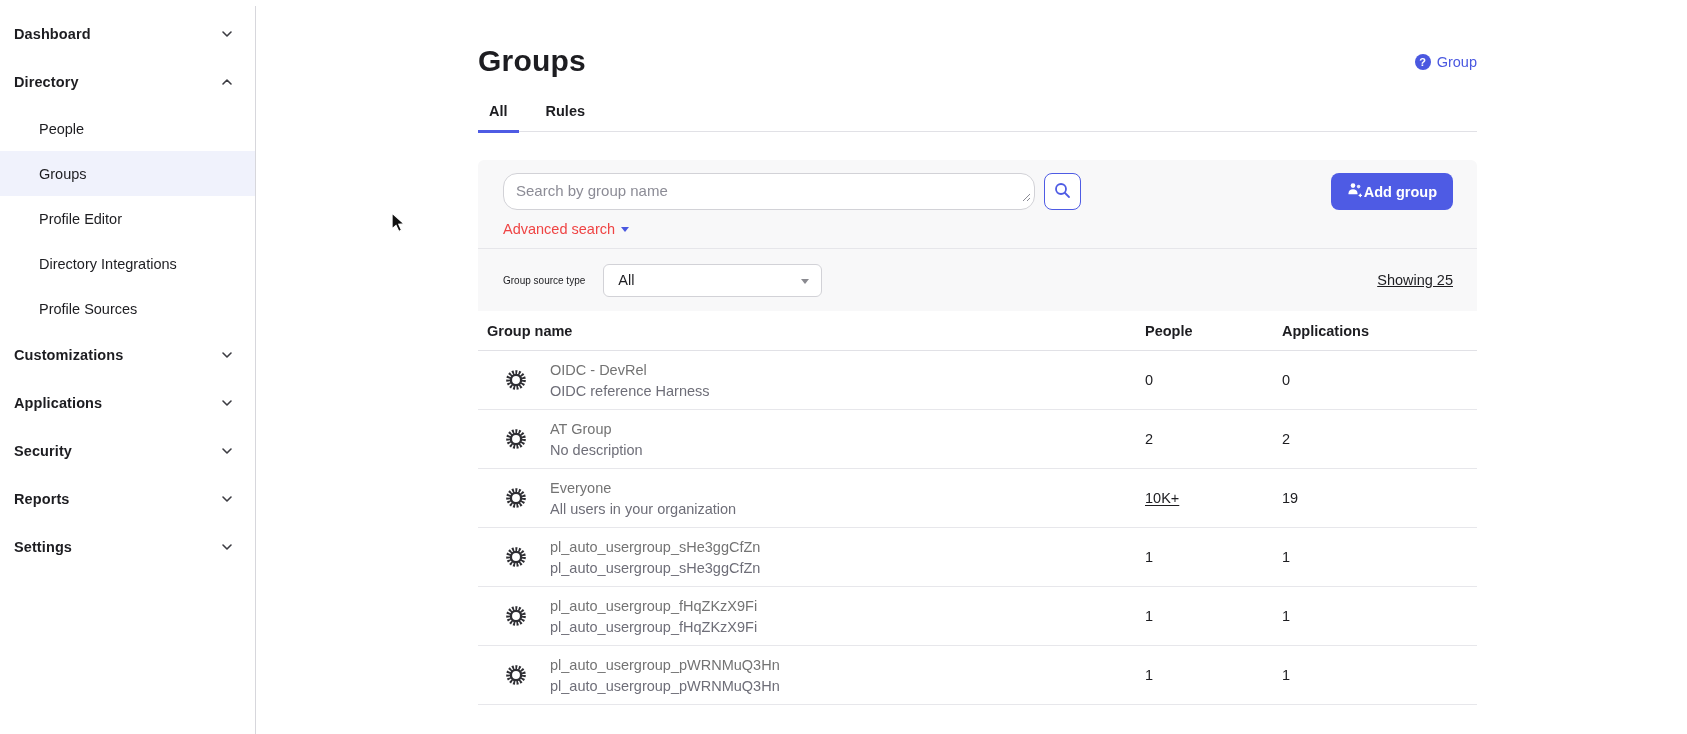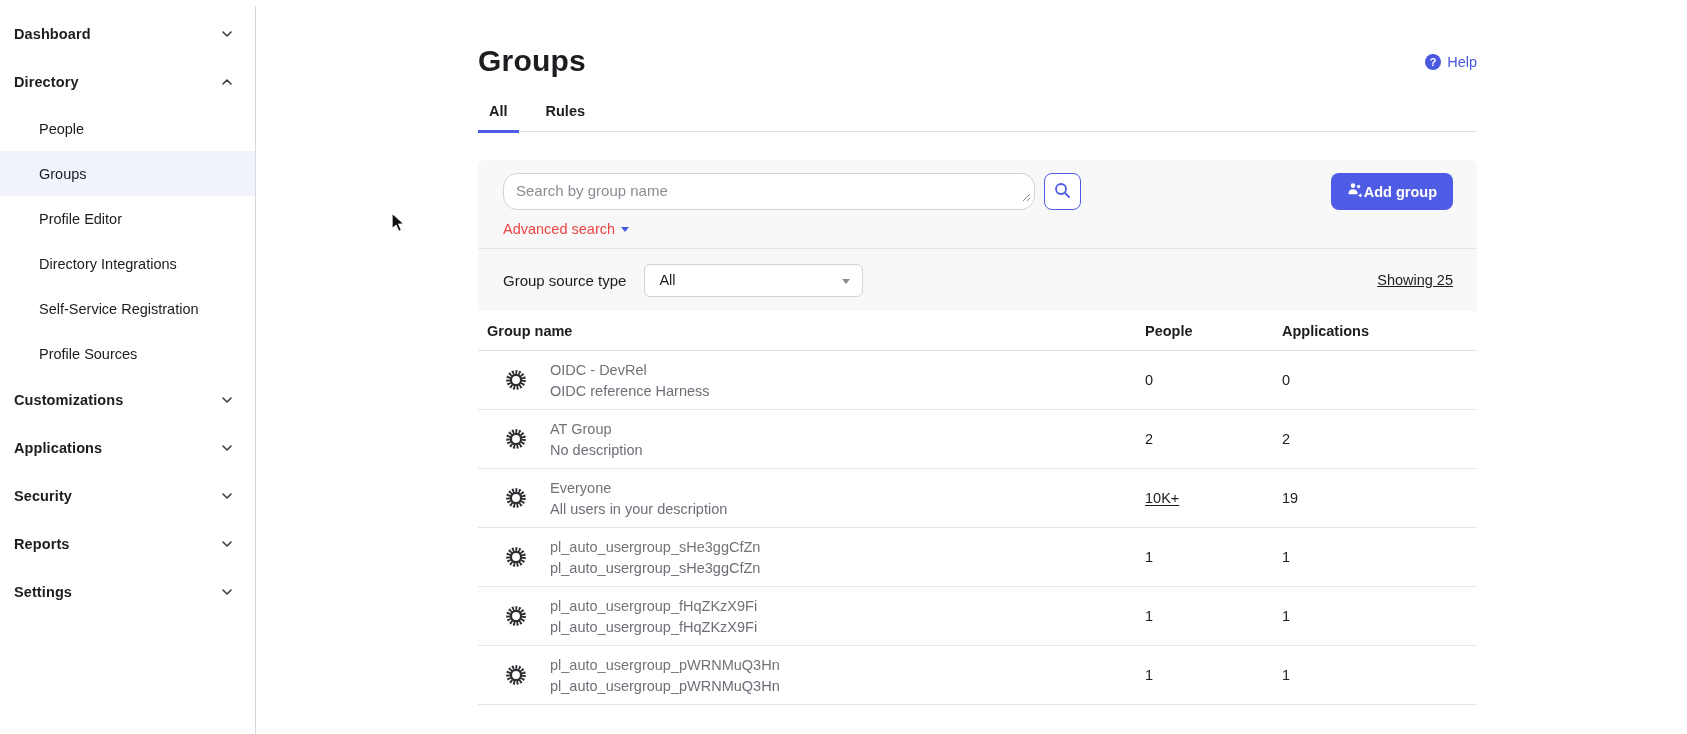--- a/index.html
+++ b/index.html
@@ -48,21 +48,21 @@
     background: #fff; display: flex; align-items: center; justify-content: center; cursor: pointer; }
   .add-group-btn { margin-left: auto; height: 37px; padding: 0 16px; background: #4e5be4; color: #fff;
     border: none; border-radius: 8px; font-family: "Liberation Sans", sans-serif; font-size: 14.5px;
     font-weight: 700; display: flex; align-items: center; gap: 0; cursor: pointer; }
   .adv-search { display: inline-flex; align-items: center; gap: 6px; margin-top: 11px; color: #ef4444;
     font-size: 14.5px; cursor: pointer; }
   .caret-down { width: 0; height: 0; border-left: 4px solid transparent; border-right: 4px solid transparent;
     border-top: 5px solid #4a58e0; display: inline-block; }
 
   .panel-row2 { display: flex; align-items: center; height: 62px; padding: 0 24px 0 25px; }
-  .filter-label { font-size: 15px; margin-right: 18px; }
+  .filter-label { font-size: 10px; margin-right: 18px; }
   .select { position: relative; width: 219px; height: 33px; background: #fff; border: 1px solid #d2d2d7;
     border-radius: 6px; display: flex; align-items: center; padding: 0 14px; font-size: 14.5px; cursor: pointer; }
   .select .sel-caret { position: absolute; right: 12px; top: 14px; width: 0; height: 0;
     border-left: 4px solid transparent; border-right: 4px solid transparent; border-top: 5px solid #8a8a90; }
   .showing { margin-left: auto; font-size: 14.5px; text-decoration: underline; }
 
   
   .grid-row { display: grid; grid-template-columns: 1fr 137px 195px; align-items: center; }
   .thead { height: 40px; border-bottom: 1px solid #e1e1e6; font-size: 14.5px; font-weight: 700; }
   .thead .c1 { padding-left: 9px; }
@@ -95,21 +95,20 @@
       <svg width="12" height="12" viewBox="0 0 12 12">
           <path d="M2 8l4-4 4 4" fill="none" stroke="#3c3c42" stroke-width="1.6" stroke-linecap="round" stroke-linejoin="round"></path>
         </svg>
     </span>
   </div>
   <div>
     <div class="side-sub">People</div>
     <div class="side-sub selected">Groups</div>
     <div class="side-sub">Profile Editor</div>
     <div class="side-sub">Directory Integrations</div>
-    <div class="side-sub">Self-Service Registration</div>
     <div class="side-sub">Profile Sources</div>
   </div>
   <div class="side-item">
     <span class="lbl">Customizations</span>
     <span class="chev">
         <svg width="12" height="12" viewBox="0 0 12 12">
           <path d="M2 4l4 4 4-4" fill="none" stroke="#3c3c42" stroke-width="1.6" stroke-linecap="round" stroke-linejoin="round"></path>
         </svg>
       </span>
   </div>
@@ -147,21 +146,21 @@
   </div>
 </nav>
 
 <main class="main">
   <div class="content">
 
     <div class="page-head">
       <h1 class="page-title">Groups</h1>
       <div class="help-link">
         <span class="help-q">?</span>
-        <span>Help</span>
+        <span>Group</span>
       </div>
     </div>
 
     <div class="tabs">
       <div class="tab active">All</div>
       <div class="tab">Rules</div>
     </div>
 
     <div class="panel">
       <div class="panel-row1">
@@ -253,21 +252,21 @@
   <div class="grid-row trow">
     <div class="c1">
       <span class="gicon">
         <svg width="22" height="22" viewBox="0 0 24 24">
           <circle cx="12" cy="12" r="8" fill="none" stroke="#2e2e33" stroke-width="5.4" stroke-dasharray="1.9 1.45"></circle>
           <circle cx="12" cy="12" r="5.6" fill="none" stroke="#2e2e33" stroke-width="2.6"></circle>
         </svg>
       </span>
       <span class="gmeta">
         <span class="gname">Everyone</span><br>
-        <span class="gdesc">All users in your description</span>
+        <span class="gdesc">All users in your organization</span>
       </span>
     </div>
     <div class="num"><span class="pv u">10K+</span></div>
     <div class="num"><span class="av">19</span></div>
   </div>
 
   <div class="grid-row trow">
     <div class="c1">
       <span class="gicon">
         <svg width="22" height="22" viewBox="0 0 24 24">

